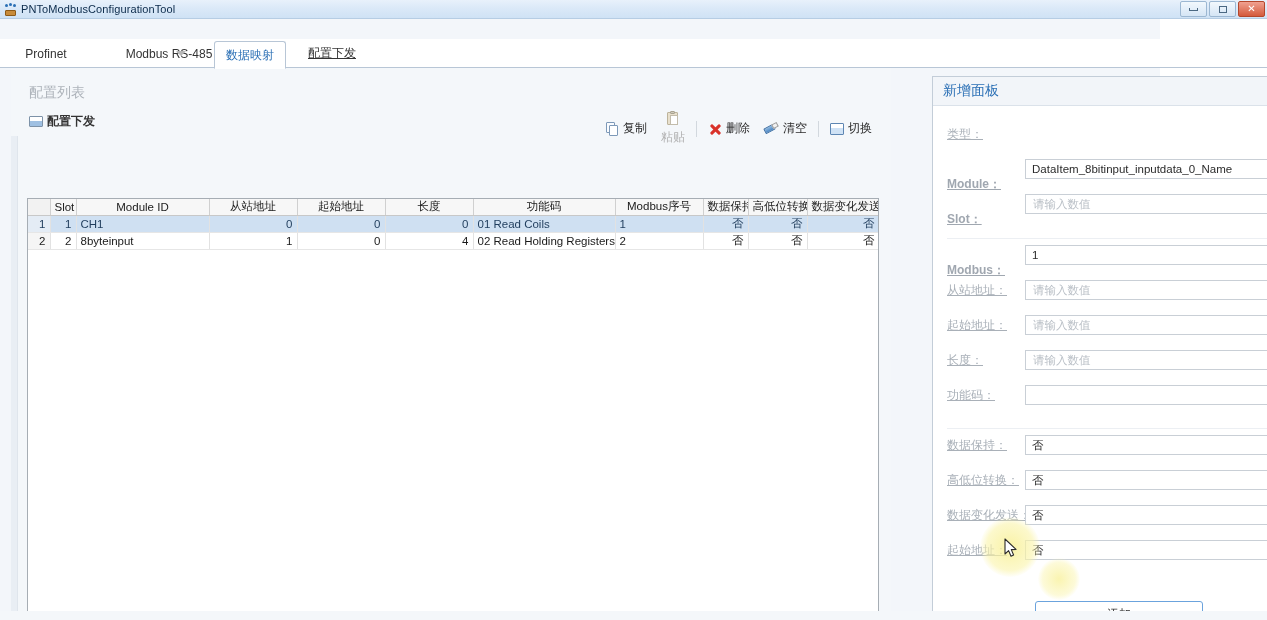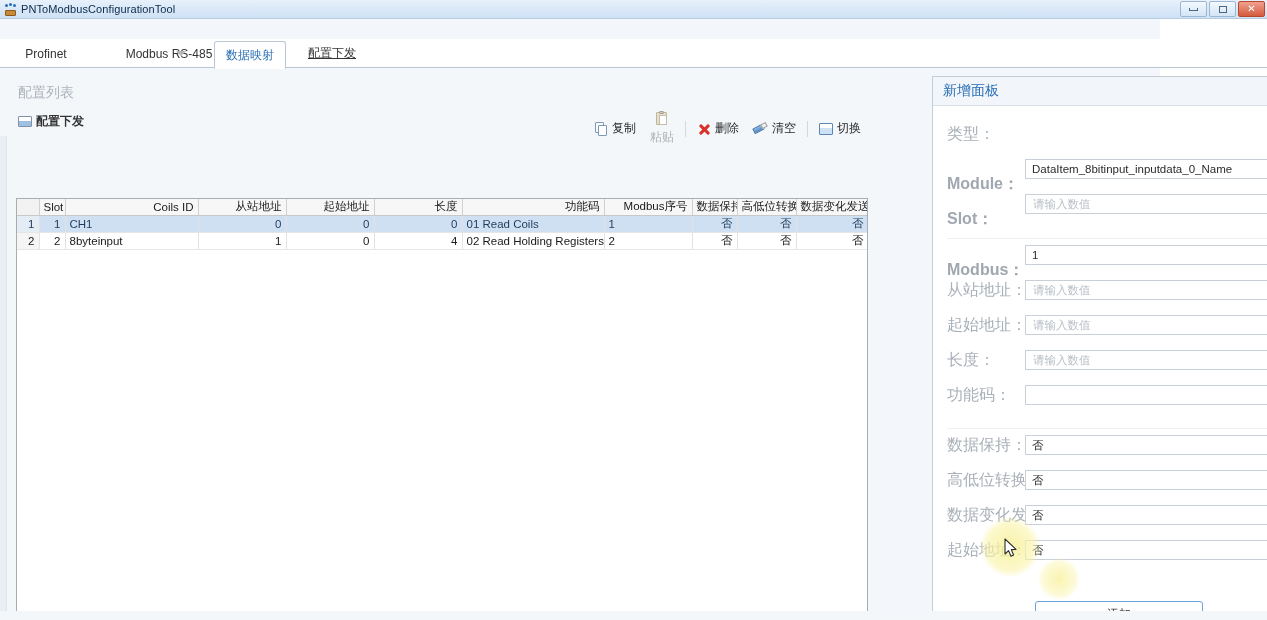--- a/index.html
+++ b/index.html
@@ -94,21 +94,21 @@
     width: 0; height: 0;
     border-left: 5px solid transparent; border-right: 5px solid transparent;
     border-top: 5px solid #b7b7b7;
   }
   .tab-mapping { left: 214px; width: 72px; top: 2px; height: 28px; }
   .tab-deploy { left: 296px; width: 72px; }
   .tab-underline { text-decoration: underline; }
 
   
   .leftpanel {
-    position: absolute; left: 0; top: 68px; width: 880px; height: 552px;
+    position: absolute; left: 11px; top: 68px; width: 880px; height: 552px;
     background: #f4f7fa;
   }
   .section-title {
     position: absolute; left: 18px; top: 16px;
     font-size: 14px; color: #adb3ba;
   }
   .deploy-btn {
     position: absolute; left: 18px; top: 45px;
     display: flex; align-items: center; gap: 4px;
     font-size: 12px; color: #333; font-weight: bold;
@@ -194,21 +194,21 @@
   table.grid {
     width: 100%; border-collapse: collapse; font-size: 11.5px;
     table-layout: fixed;
   }
   table.grid th {
     background: #f7f7f7;
     border-right: 1px solid #d0d0d0;
     border-bottom: 1px solid #c8c8c8;
     height: 16px; padding: 0 4px;
     font-weight: normal; color: #1a1a1a;
-    text-align: right; white-space: nowrap; overflow: hidden;
+    text-align: center; white-space: nowrap; overflow: hidden;
   }
   table.grid th.rowhdr { background: #f2f2f2; }
   table.grid td {
     border-right: 1px solid #e2e2e2;
     border-bottom: 1px solid #e6e6e6;
     height: 17px; padding: 0 4px;
     color: #1a1a1a; white-space: nowrap; overflow: hidden;
   }
   tr.selected td { background: #cfe0f2; color: #1f3c5c; }
   tr.selected td.rowhdr { background: #e4ecf5; }
@@ -248,21 +248,21 @@
     background: #4a4a4a;
   }
 
   .form { position: relative; padding: 0; }
   .frow {
     position: absolute; left: 0; width: 372px; height: 22px;
     display: flex; align-items: center;
   }
   .flabel {
     width: 92px; padding-left: 14px;
-    font-size: 16px; color: #a9b0b8; white-space: nowrap;
+    font-size: 12px; color: #a9b0b8; white-space: nowrap; text-decoration: underline;
   }
   .flabel.bold { font-weight: bold; color: #a0a7b0; margin-top: 30px; }
   .fctl { flex: 1; padding-right: 18px; }
 
   .radio-group { display: flex; align-items: center; gap: 46px; }
   .radio { display: flex; align-items: center; gap: 6px; font-size: 12px; color: #3a3a3a; }
   .radio .rb {
     width: 12px; height: 12px; border-radius: 50%;
     border: 1px solid #9aa2ab; background: #ffffff;
     display: inline-block; position: relative;
@@ -427,21 +427,21 @@
           <col style="width:142px">
             <col style="width:88px">
           <col style="width:45px">
             <col style="width:59px">
             <col style="width:72px">
         </colgroup>
         <thead>
           <tr>
             <th class="rowhdr"></th>
             <th>Slot</th>
-            <th>Coils ID</th>
+            <th>Module ID</th>
             <th>从站地址</th>
             <th>起始地址</th>
             <th>长度</th>
             <th>功能码</th>
             <th>Modbus序号</th>
             <th class="center">数据保持</th>
             <th class="center">高低位转换</th>
             <th class="center">数据变化发送</th>
 
           </tr>

